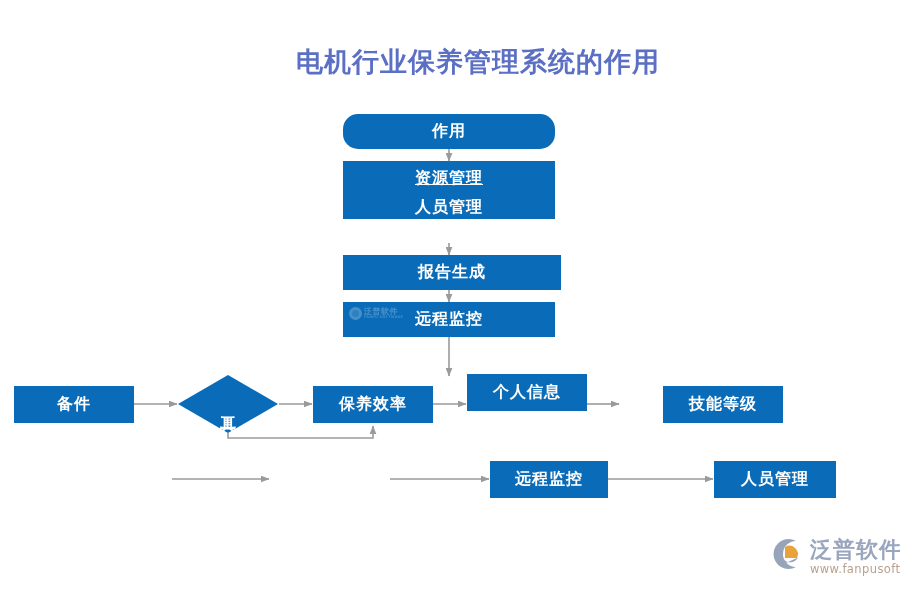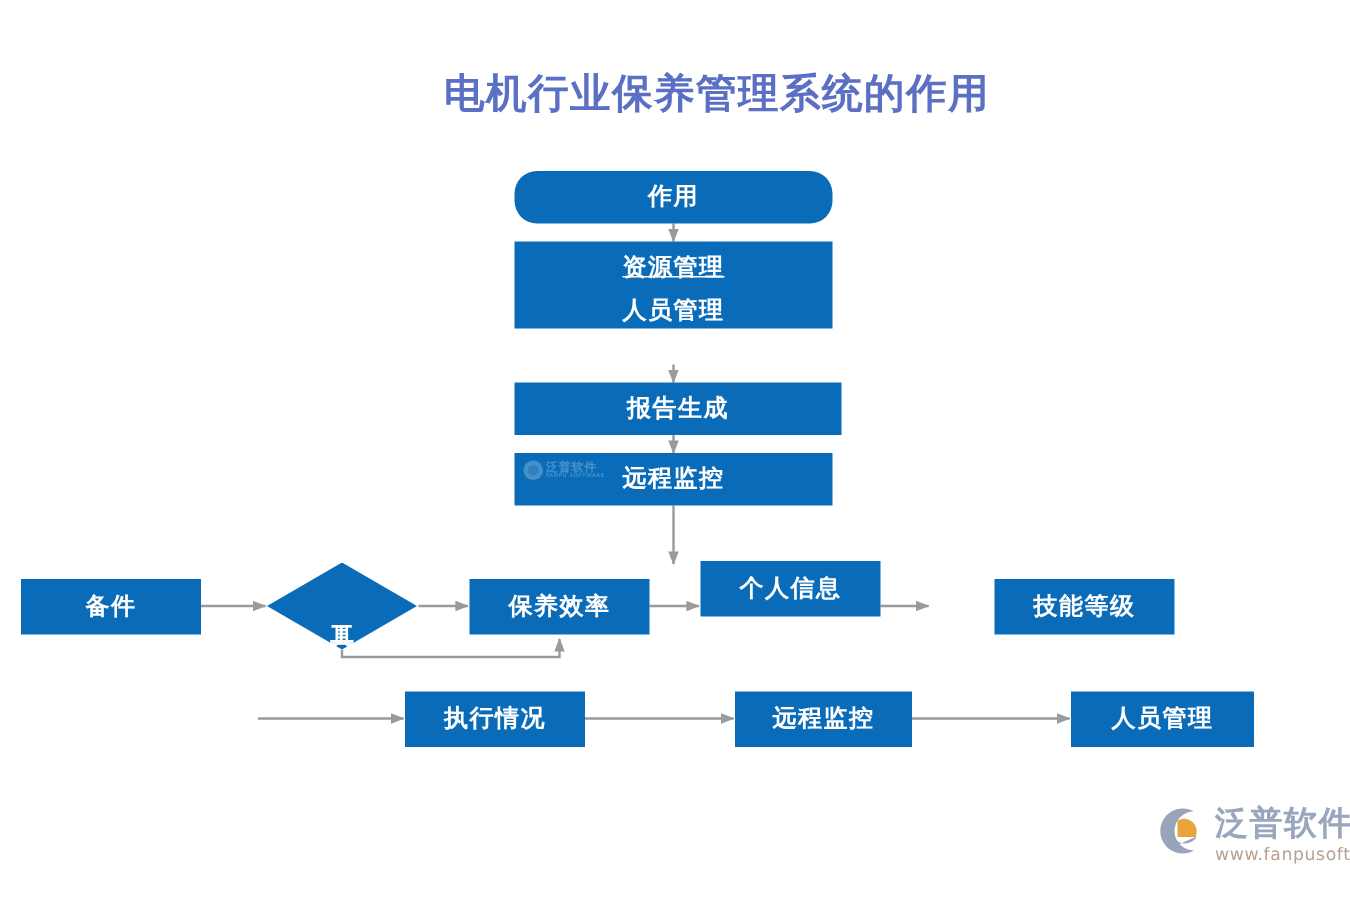--- a/index.html
+++ b/index.html
@@ -247,23 +247,20 @@
   <div class="node" style="left:467px; top:374px; width:120px; height:37px;">
     <span class="node-label">个人信息</span>
   </div>
 
   <div class="node" style="left:620px; top:386px; width:120px; height:37px;margin-left:43px;">
     <span class="node-label">技能等级</span>
   </div>
 
 
 
-  <div class="node" style="left:270px; top:461px; width:120px; height:37px;">
-    <span class="node-label">执行情况</span>
-  </div>
 
   <div class="node" style="left:490px; top:461px; width:118px; height:37px;">
     <span class="node-label">远程监控</span>
   </div>
 
   <div class="node" style="left:714px; top:461px; width:122px; height:37px;">
     <span class="node-label">人员管理</span>
   </div>
 
   <div class="brand">

